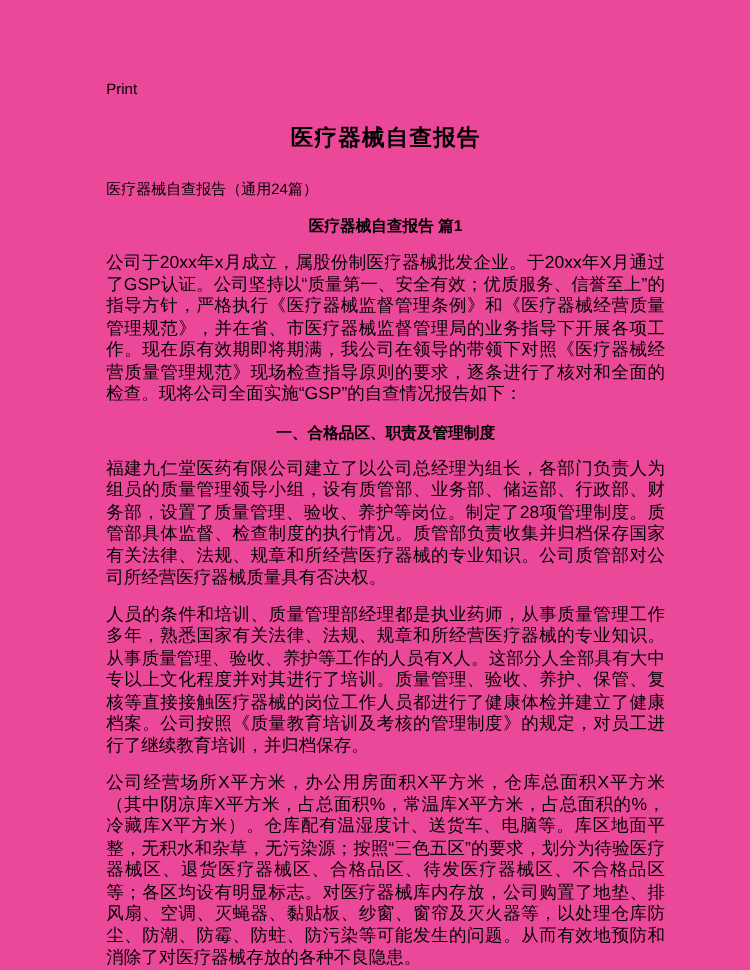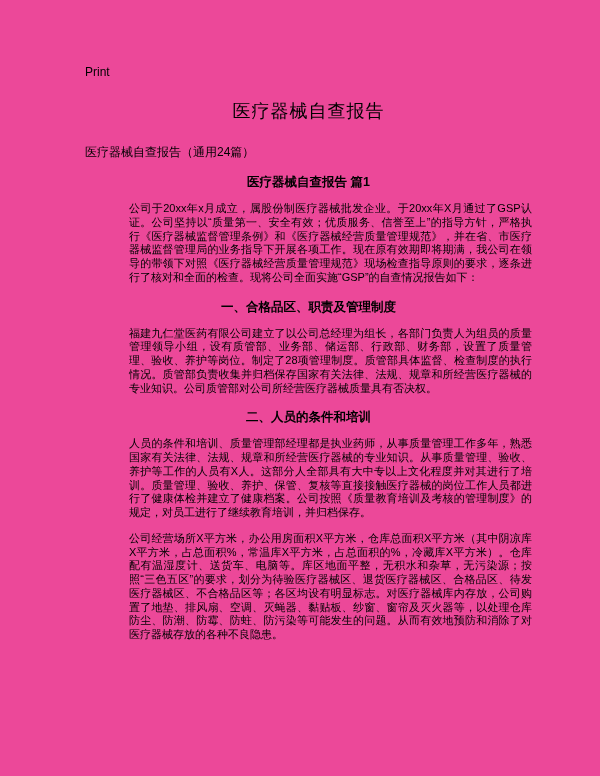--- a/index.html
+++ b/index.html
@@ -19,42 +19,41 @@
   .print-link {
     display: inline-block;
     font-size: 12px;
     color: #000000;
     text-decoration: none;
     margin-bottom: 12px;
     cursor: pointer;
   }
   .doc-title {
     font-size: 18px;
-    font-weight: normal;
+    font-weight: bold;
     text-align: center;
     margin: 8px 0 22px 0;
     letter-spacing: 1px;
   }
   .sub {
     font-size: 12px;
     line-height: 1.25;
     margin-bottom: 4px;
   }
   .sec-heading {
     font-size: 12.5px;
     font-weight: bold;
     margin: 14px 0 11px 0;
     text-align: center;
   }
   .para {
-    font-size: 11px;
+    font-size: 14px;
     line-height: 1.25;
     text-align: justify;
     margin-bottom: 12px;
-    margin-left: 44px;
   }
 </style>
 </head>
 <body>
 
 <div class="page">
 
   <a class="print-link">Print</a>
 
   <h1 class="doc-title">医疗器械自查报告</h1>
@@ -62,20 +61,19 @@
   <p class="sub">医疗器械自查报告（通用24篇）</p>
 
   <h2 class="sec-heading">医疗器械自查报告 篇1</h2>
 
   <p class="para">公司于20xx年x月成立，属股份制医疗器械批发企业。于20xx年X月通过了GSP认证。公司坚持以“质量第一、安全有效；优质服务、信誉至上”的指导方针，严格执行《医疗器械监督管理条例》和《医疗器械经营质量管理规范》，并在省、市医疗器械监督管理局的业务指导下开展各项工作。现在原有效期即将期满，我公司在领导的带领下对照《医疗器械经营质量管理规范》现场检查指导原则的要求，逐条进行了核对和全面的检查。现将公司全面实施“GSP”的自查情况报告如下：</p>
 
   <h2 class="sec-heading">一、合格品区、职责及管理制度</h2>
 
   <p class="para">福建九仁堂医药有限公司建立了以公司总经理为组长，各部门负责人为组员的质量管理领导小组，设有质管部、业务部、储运部、行政部、财务部，设置了质量管理、验收、养护等岗位。制定了28项管理制度。质管部具体监督、检查制度的执行情况。质管部负责收集并归档保存国家有关法律、法规、规章和所经营医疗器械的专业知识。公司质管部对公司所经营医疗器械质量具有否决权。</p>
 
-  <h2 class="sec-heading">二、人员的条件和培训</h2>
 
   <p class="para">人员的条件和培训、质量管理部经理都是执业药师，从事质量管理工作多年，熟悉国家有关法律、法规、规章和所经营医疗器械的专业知识。从事质量管理、验收、养护等工作的人员有X人。这部分人全部具有大中专以上文化程度并对其进行了培训。质量管理、验收、养护、保管、复核等直接接触医疗器械的岗位工作人员都进行了健康体检并建立了健康档案。公司按照《质量教育培训及考核的管理制度》的规定，对员工进行了继续教育培训，并归档保存。</p>
 
 
   <p class="para">公司经营场所X平方米，办公用房面积X平方米，仓库总面积X平方米（其中阴凉库X平方米，占总面积%，常温库X平方米，占总面积的%，冷藏库X平方米）。仓库配有温湿度计、送货车、电脑等。库区地面平整，无积水和杂草，无污染源；按照“三色五区”的要求，划分为待验医疗器械区、退货医疗器械区、合格品区、待发医疗器械区、不合格品区等；各区均设有明显标志。对医疗器械库内存放，公司购置了地垫、排风扇、空调、灭蝇器、黏贴板、纱窗、窗帘及灭火器等，以处理仓库防尘、防潮、防霉、防蛀、防污染等可能发生的问题。从而有效地预防和消除了对医疗器械存放的各种不良隐患。</p>
 
 </div>
 
 </body></html>

